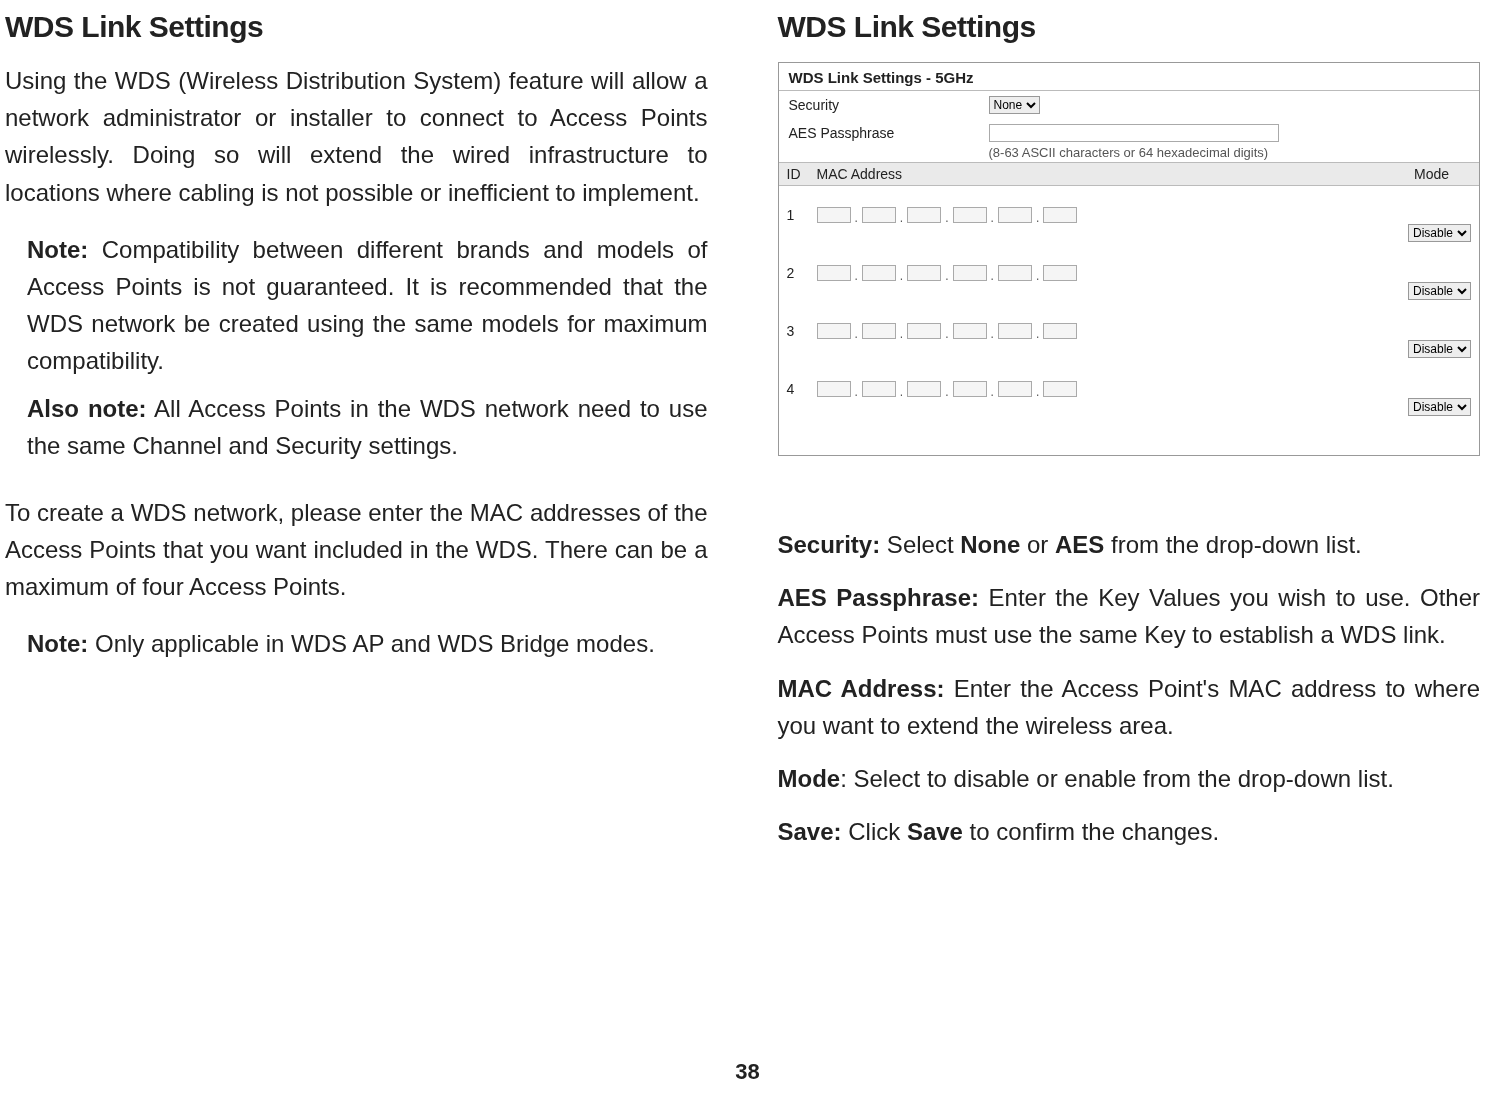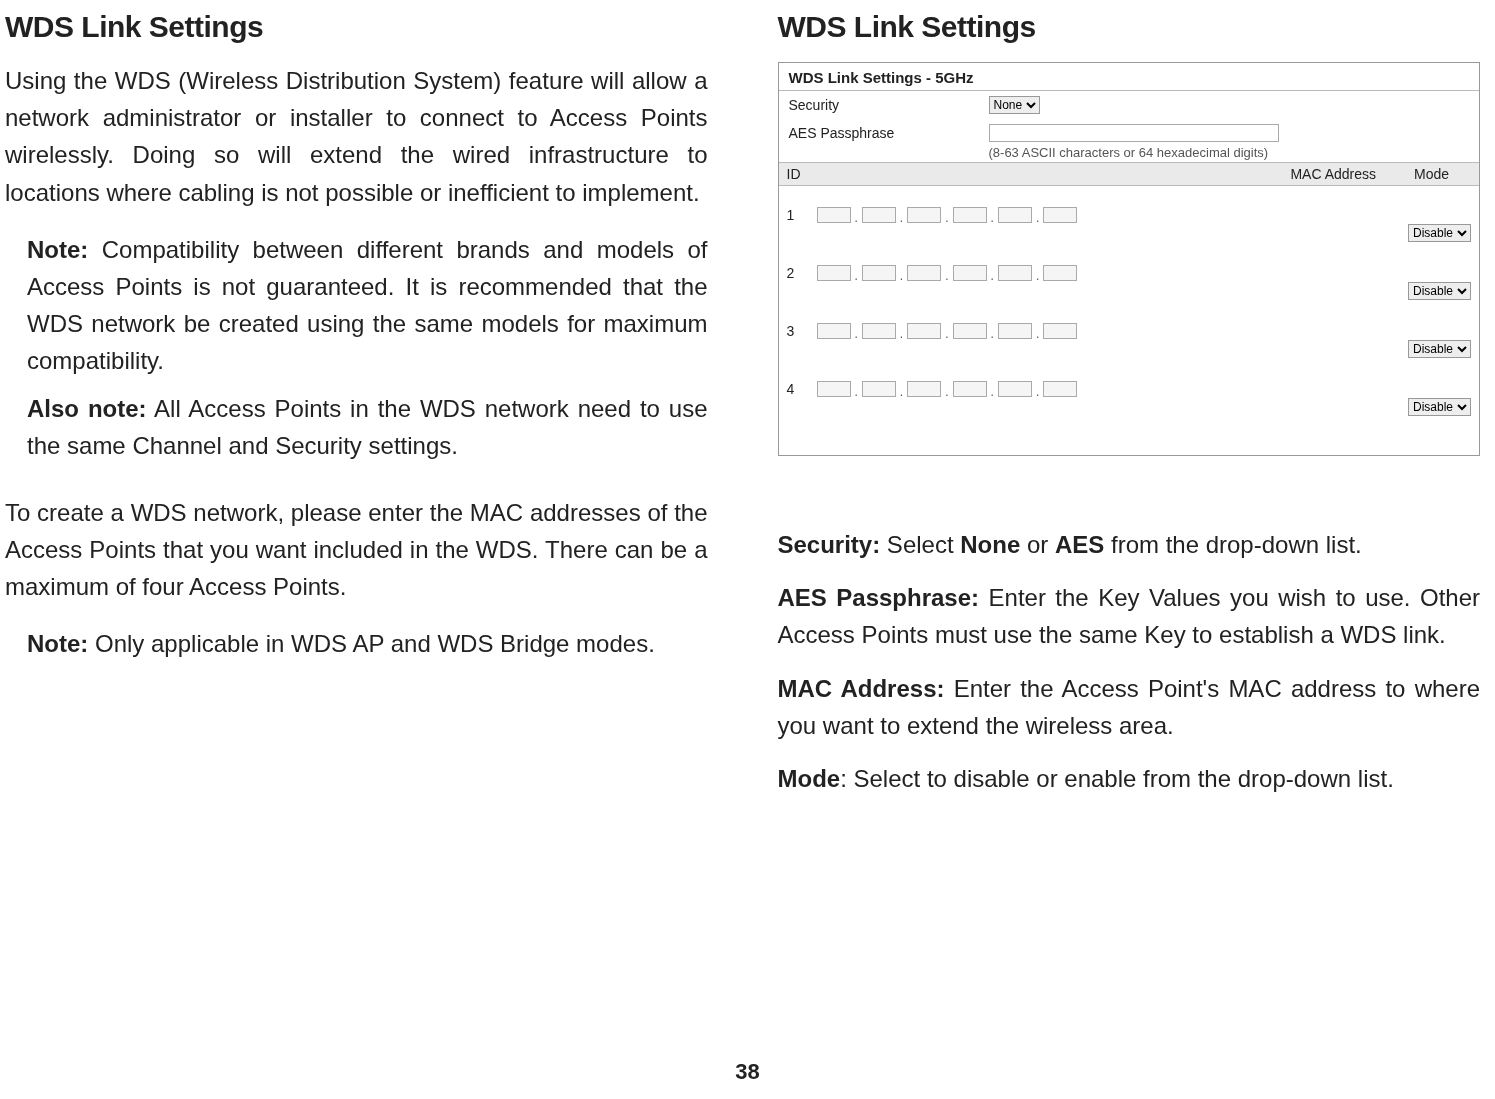--- a/index.html
+++ b/index.html
@@ -94,21 +94,21 @@
       font-size: 14px;
     }
     .mac-table th {
       background: #eaeaea;
       font-weight: 400;
       padding: 3px 8px;
       border-top: 1px solid #bbb;
       border-bottom: 1px solid #bbb;
     }
     .mac-table th.id-col { width: 28px; text-align: center; }
-    .mac-table th.mac-col { text-align: right; }
+    .mac-table th.mac-col { text-align: left; }
     .mac-table th.mode-col { width: 95px; text-align: center; }
     .mac-table td {
       padding: 2px 8px;
       vertical-align: middle;
     }
     .mac-input-group {
       display: flex;
       gap: 4px;
       align-items: center;
     }
@@ -291,16 +291,19 @@
     </p>
 
     <p class="def-line">
       <span class="bold">MAC Address:</span><span> Enter the Access Point's MAC address to where you want to extend the wireless area.</span>
     </p>
 
     <p class="def-line">
       <span class="bold">Mode</span><span>: Select to disable or enable from the drop-down list.</span>
     </p>
 
+    <p class="def-line">
+      <span class="bold">Save:</span><span> Click </span><span class="bold">Save</span><span> to confirm the changes.</span>
+    </p>
   </div>
 </div>
 
 <div class="page-number">38</div>
 
 </body></html>

